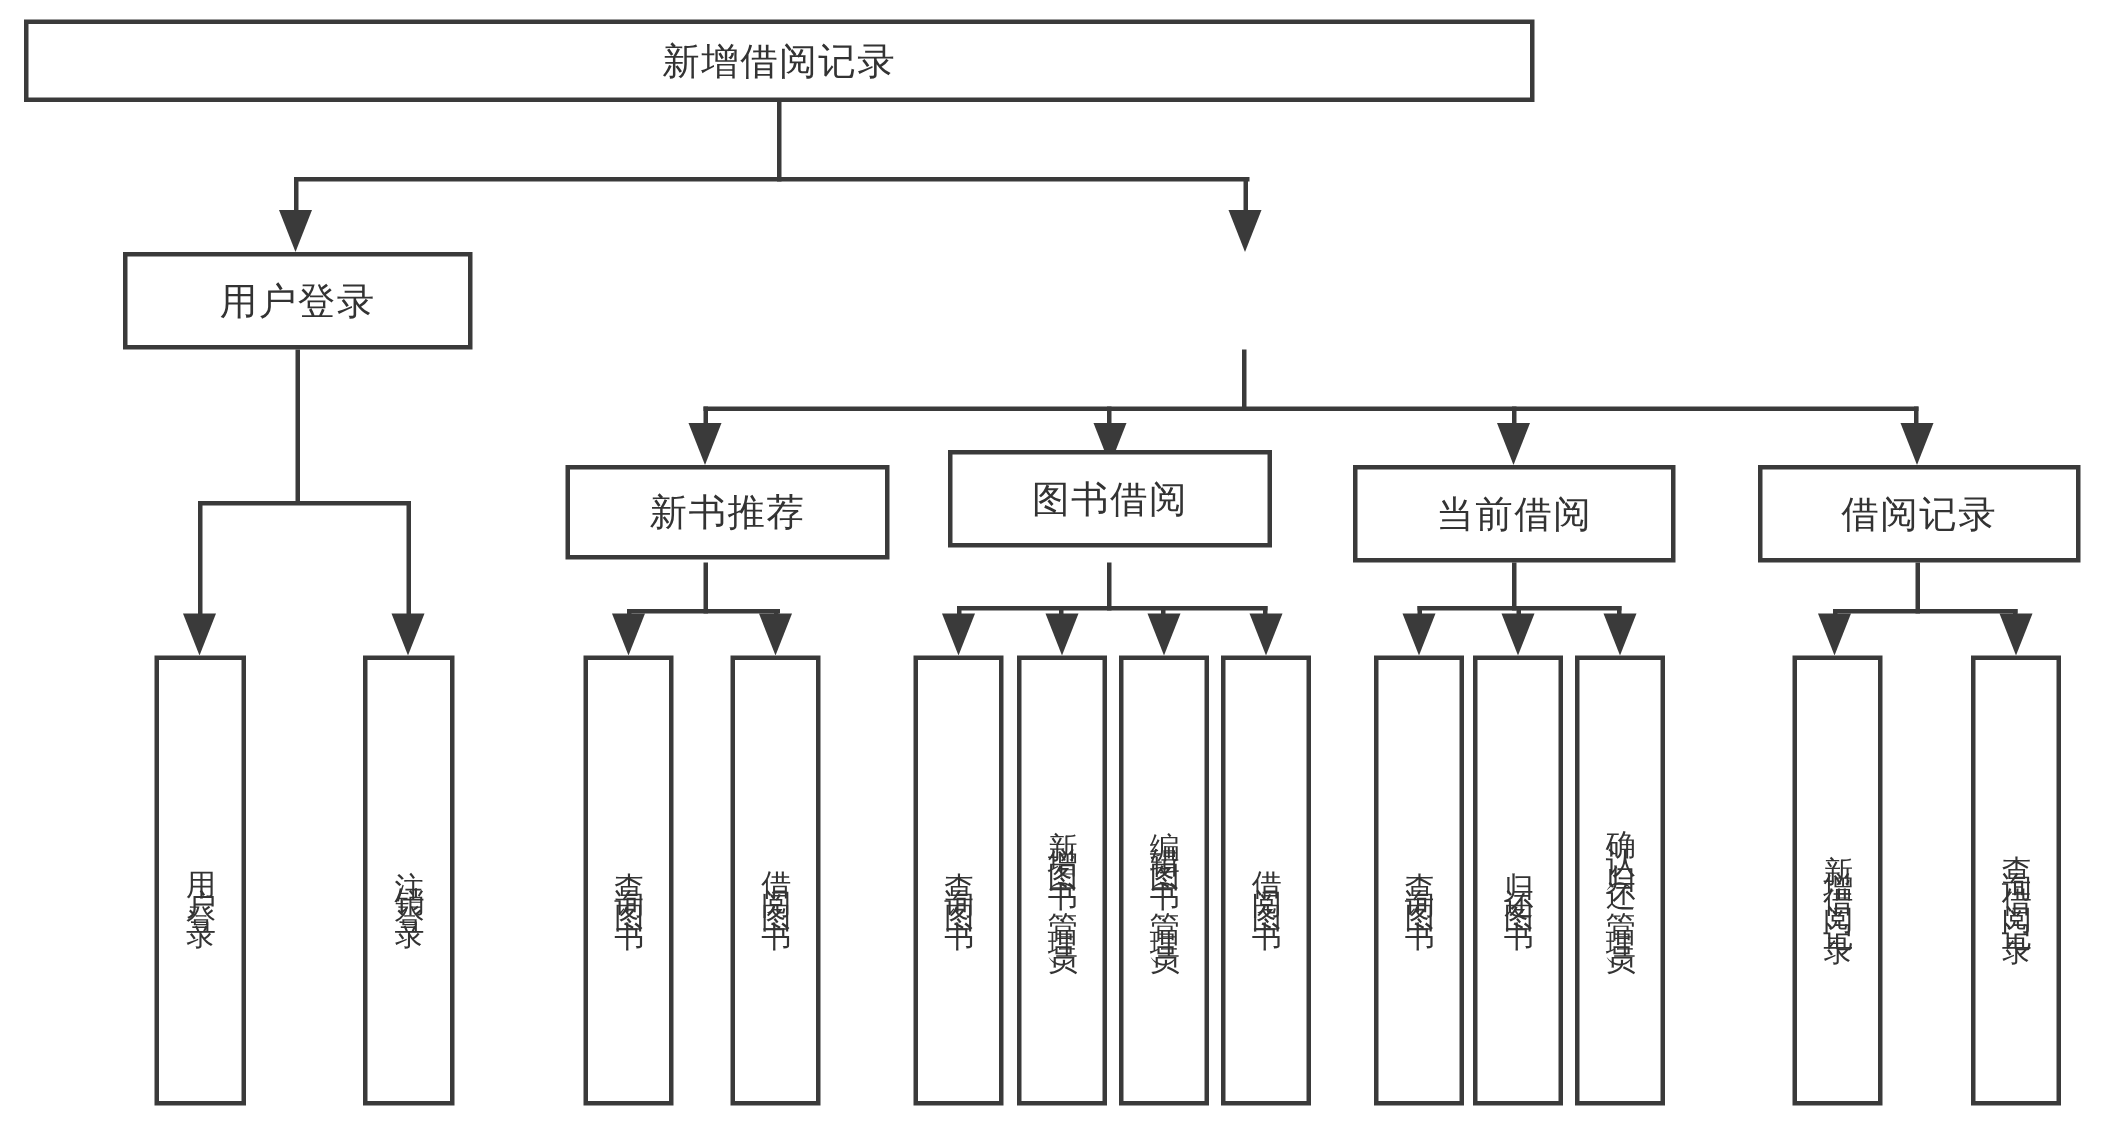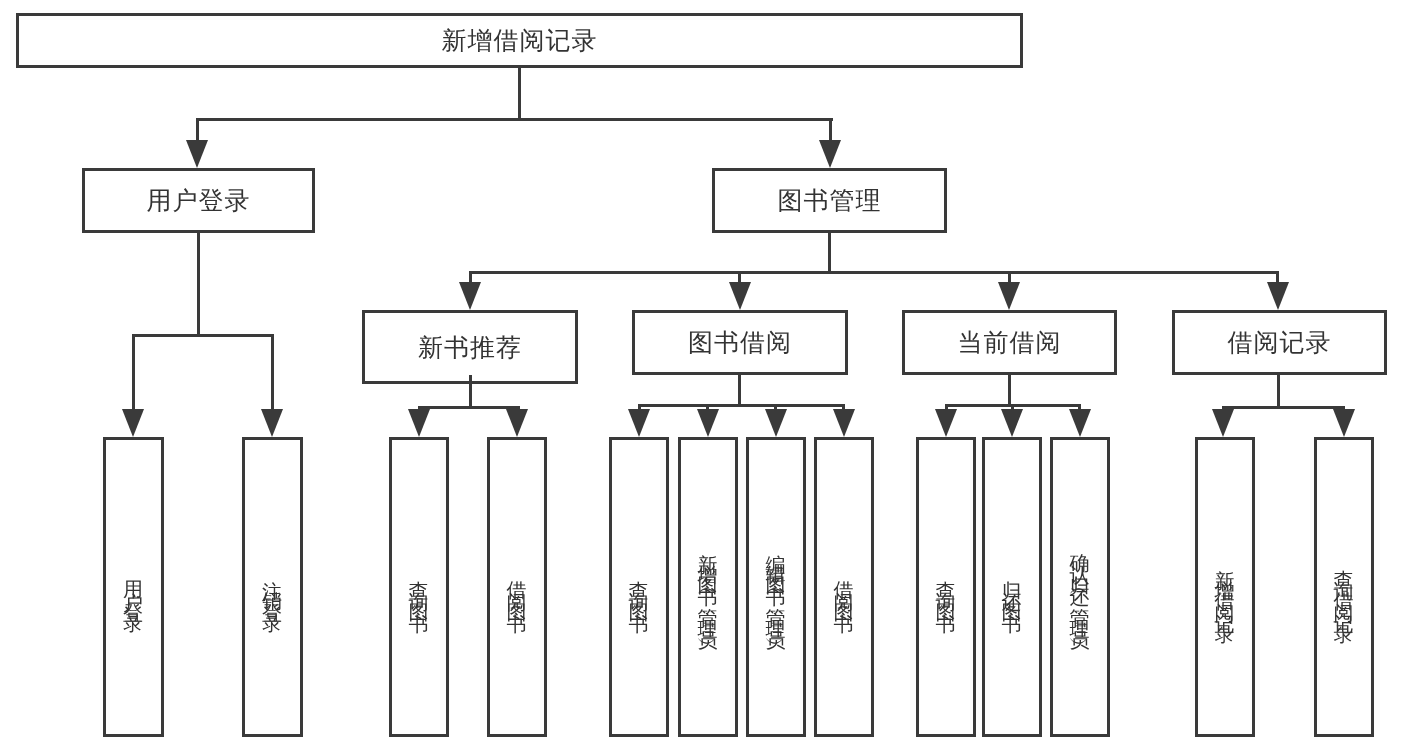--- a/index.html
+++ b/index.html
@@ -39,46 +39,43 @@
   <div class="line" style="left:518px;top:68px;width:3px;height:53px;"></div>
   <div class="line" style="left:196px;top:118px;width:637px;height:3px;"></div>
   <div class="line" style="left:196px;top:118px;width:3px;height:28px;"></div>
   <div class="line" style="left:829px;top:118px;width:3px;height:28px;"></div>
   <div class="arrow" style="left:186px;top:140px;"></div>
   <div class="arrow" style="left:819px;top:140px;"></div>
 
   <div class="node box-h" style="left:82px;top:168px;width:233px;height:65px;">
     <span>用户登录</span>
   </div>
-  <div class="node box-h" style="left:712px;top:168px;width:235px;height:65px;">
-    <span>图书管理</span>
-  </div>
 
   <div class="line" style="left:197px;top:233px;width:3px;height:103px;"></div>
   <div class="line" style="left:132px;top:334px;width:142px;height:3px;"></div>
   <div class="line" style="left:132px;top:334px;width:3px;height:78px;"></div>
   <div class="line" style="left:271px;top:334px;width:3px;height:78px;"></div>
   <div class="arrow" style="left:122px;top:409px;"></div>
   <div class="arrow" style="left:261px;top:409px;"></div>
 
   <div class="line" style="left:828px;top:233px;width:3px;height:41px;"></div>
   <div class="line" style="left:469px;top:271px;width:810px;height:3px;"></div>
   <div class="line" style="left:469px;top:271px;width:3px;height:14px;"></div>
   <div class="line" style="left:738px;top:271px;width:3px;height:14px;"></div>
   <div class="line" style="left:1008px;top:271px;width:3px;height:14px;"></div>
   <div class="line" style="left:1276px;top:271px;width:3px;height:14px;"></div>
   <div class="arrow" style="left:459px;top:282px;"></div>
   <div class="arrow" style="left:729px;top:282px;"></div>
   <div class="arrow" style="left:998px;top:282px;"></div>
   <div class="arrow" style="left:1267px;top:282px;"></div>
 
-  <div class="node box-h" style="left:362px;top:310px;width:216px;height:74px;">
+  <div class="node box-h" style="left:377px;top:310px;width:216px;height:63px;">
     <span>新书推荐</span>
   </div>
-  <div class="node box-h" style="left:632px;top:310px;width:216px;height:65px;align-items:center;">
+  <div class="node box-h" style="left:632px;top:300px;width:216px;height:65px;align-items:center;">
     <span>图书借阅</span>
   </div>
   <div class="node box-h" style="left:1172px;top:310px;width:215px;height:65px;">
     <span>借阅记录</span>
   </div>
   <div class="node box-h" style="left:902px;top:310px;width:215px;height:65px;">
     <span>当前借阅</span>
   </div>
 
   <div class="line" style="left:469px;top:375px;width:3px;height:34px;"></div>

